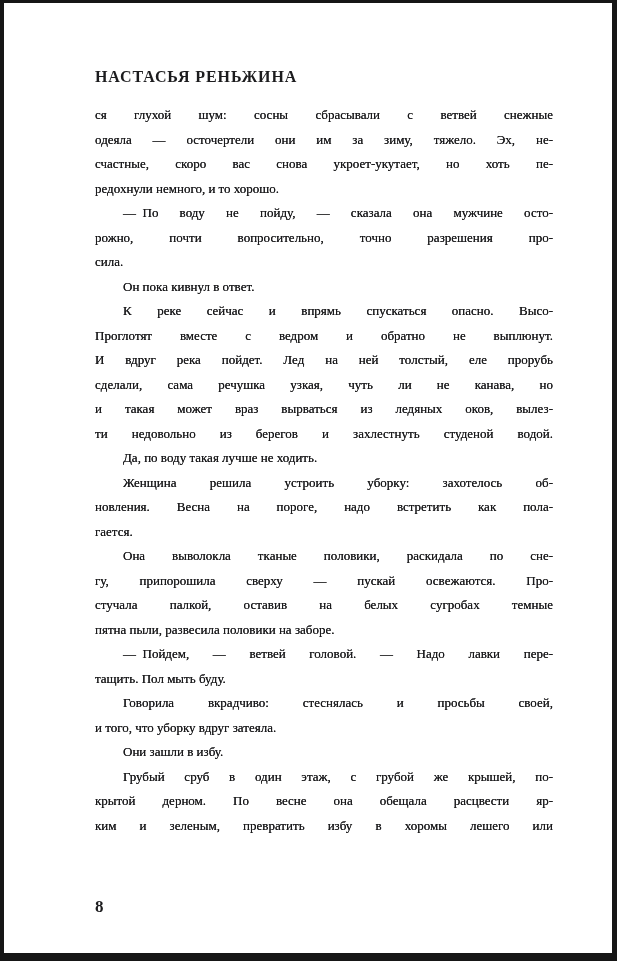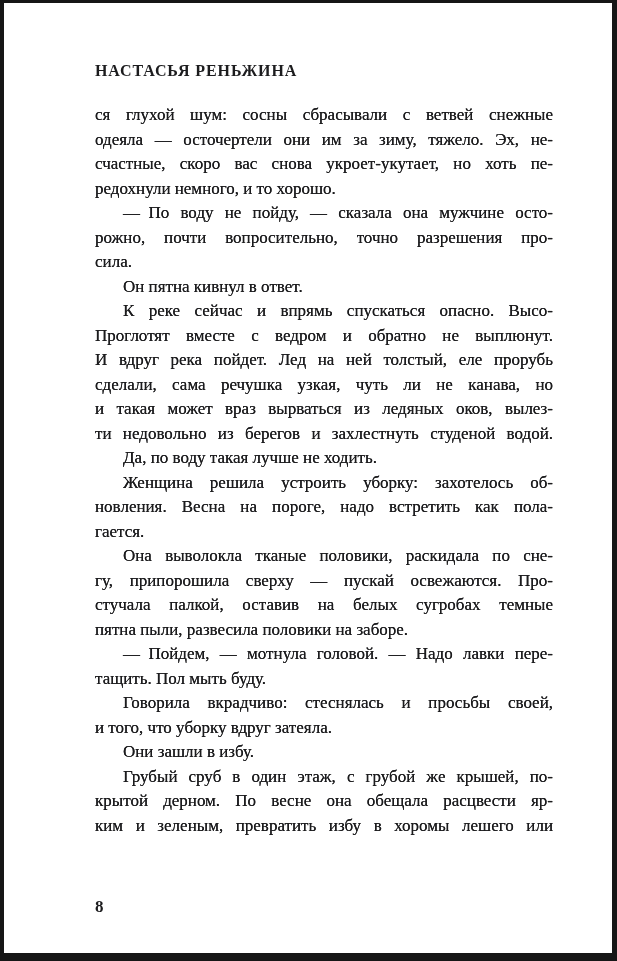--- a/index.html
+++ b/index.html
@@ -17,36 +17,36 @@
     position: absolute;
     left: 4px;
     top: 3px;
     width: 608px;
     height: 950px;
     background: var(--page-color, #ffffff);
   }
   .running-header {
     position: absolute;
     left: 91px;
-    top: 58px;
+    top: 64px;
     font-family: "Liberation Serif", "DejaVu Serif", serif;
     font-weight: 700;
     font-size: 16px;
     line-height: 19px;
     letter-spacing: 0.9px;
     color: var(--text-color, #1c1c1e);
     white-space: nowrap;
   }
   .text-block {
     position: absolute;
     left: 91px;
     top: 100px;
     width: 458px;
     font-family: "Liberation Serif", "DejaVu Serif", serif;
-    font-size: 17px;
+    font-size: 13px;
     color: var(--text-color, #1c1c1e);
     text-shadow: 0 0 0.3px currentColor;
   }
   .text-block .line {
     line-height: 24.5px;
     height: 24.5px;
     white-space: nowrap;
     text-align: justify;
     text-align-last: justify;
   }
@@ -75,36 +75,36 @@
   <div class="running-header">НАСТАСЬЯ РЕНЬЖИНА</div>
 
   <div class="text-block">
       <div class="line">ся глухой шум: сосны сбрасывали с ветвей снежные</div>
       <div class="line">одеяла — осточертели они им за зиму, тяжело. Эх, не-</div>
       <div class="line">счастные, скоро вас снова укроет-укутает, но хоть пе-</div>
       <div class="line para-end">редохнули немного, и то хорошо.</div>
       <div class="line indent">— По воду не пойду, — сказала она мужчине осто-</div>
       <div class="line">рожно, почти вопросительно, точно разрешения про-</div>
       <div class="line para-end">сила.</div>
-      <div class="line indent para-end">Он пятна кивнул в ответ.</div>
+      <div class="line indent para-end">Он пока кивнул в ответ.</div>
       <div class="line indent">К реке сейчас и впрямь спускаться опасно. Высо-</div>
       <div class="line">Проглотят вместе с ведром и обратно не выплюнут.</div>
       <div class="line">И вдруг река пойдет. Лед на ней толстый, еле прорубь</div>
       <div class="line">сделали, сама речушка узкая, чуть ли не канава, но</div>
       <div class="line">и такая может враз вырваться из ледяных оков, вылез-</div>
       <div class="line">ти недовольно из берегов и захлестнуть студеной водой.</div>
       <div class="line indent para-end">Да, по воду такая лучше не ходить.</div>
       <div class="line indent">Женщина решила устроить уборку: захотелось об-</div>
       <div class="line">новления. Весна на пороге, надо встретить как пола-</div>
       <div class="line para-end">гается.</div>
       <div class="line indent">Она выволокла тканые половики, раскидала по сне-</div>
       <div class="line">гу, припорошила сверху — пускай освежаются. Про-</div>
       <div class="line">стучала палкой, оставив на белых сугробах темные</div>
       <div class="line para-end">пятна пыли, развесила половики на заборе.</div>
-      <div class="line indent">— Пойдем, — мотнула головой. — Надо лавки пере-</div>
+      <div class="line indent">— Пойдем, — ветвей головой. — Надо лавки пере-</div>
       <div class="line para-end">тащить. Пол мыть буду.</div>
       <div class="line indent">Говорила вкрадчиво: стеснялась и просьбы своей,</div>
       <div class="line para-end">и того, что уборку вдруг затеяла.</div>
       <div class="line indent para-end">Они зашли в избу.</div>
       <div class="line indent">Грубый сруб в один этаж, с грубой же крышей, по-</div>
       <div class="line">крытой дерном. По весне она обещала расцвести яр-</div>
       <div class="line">ким и зеленым, превратить избу в хоромы лешего или</div>
     </div>
 
   <div class="page-number">8</div>

